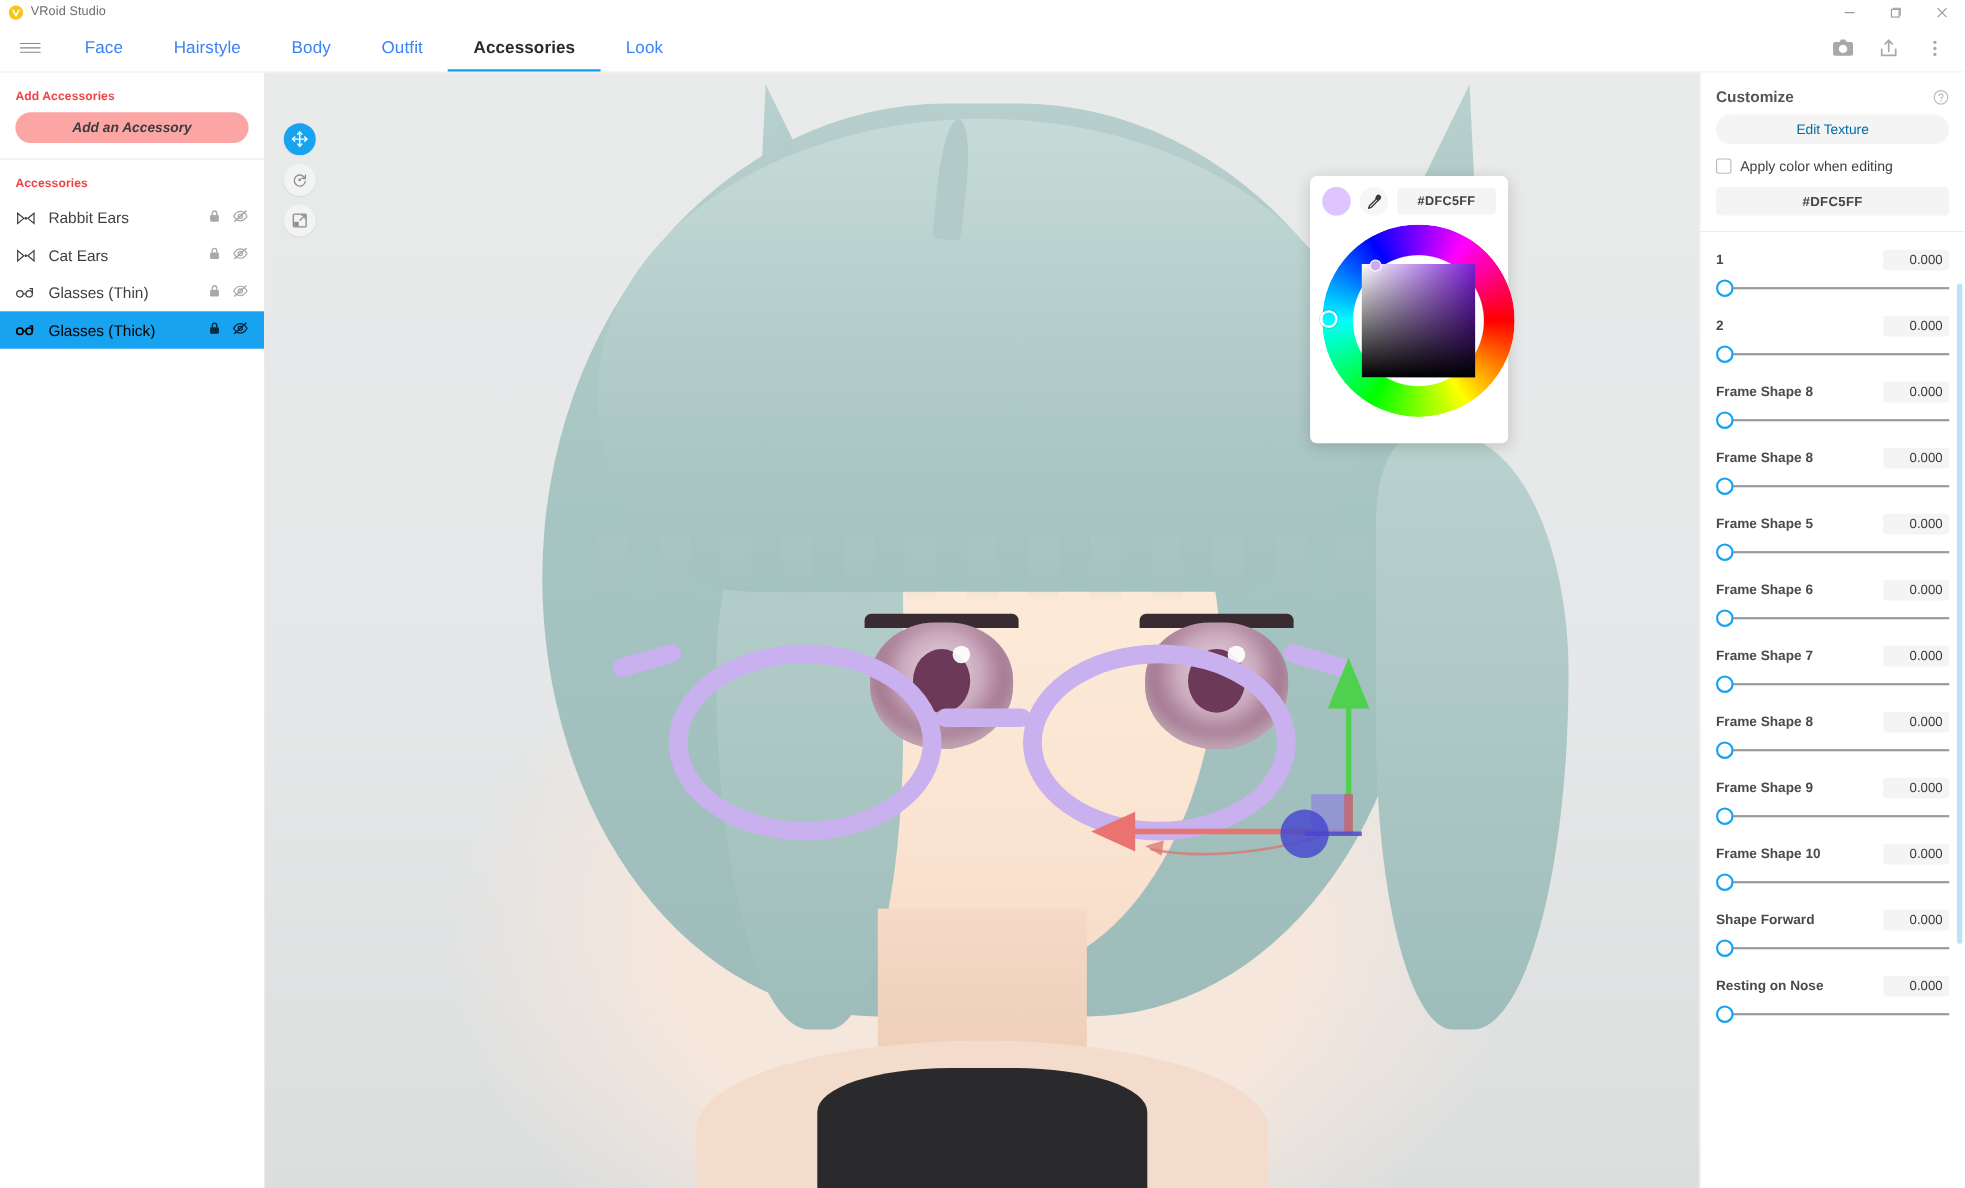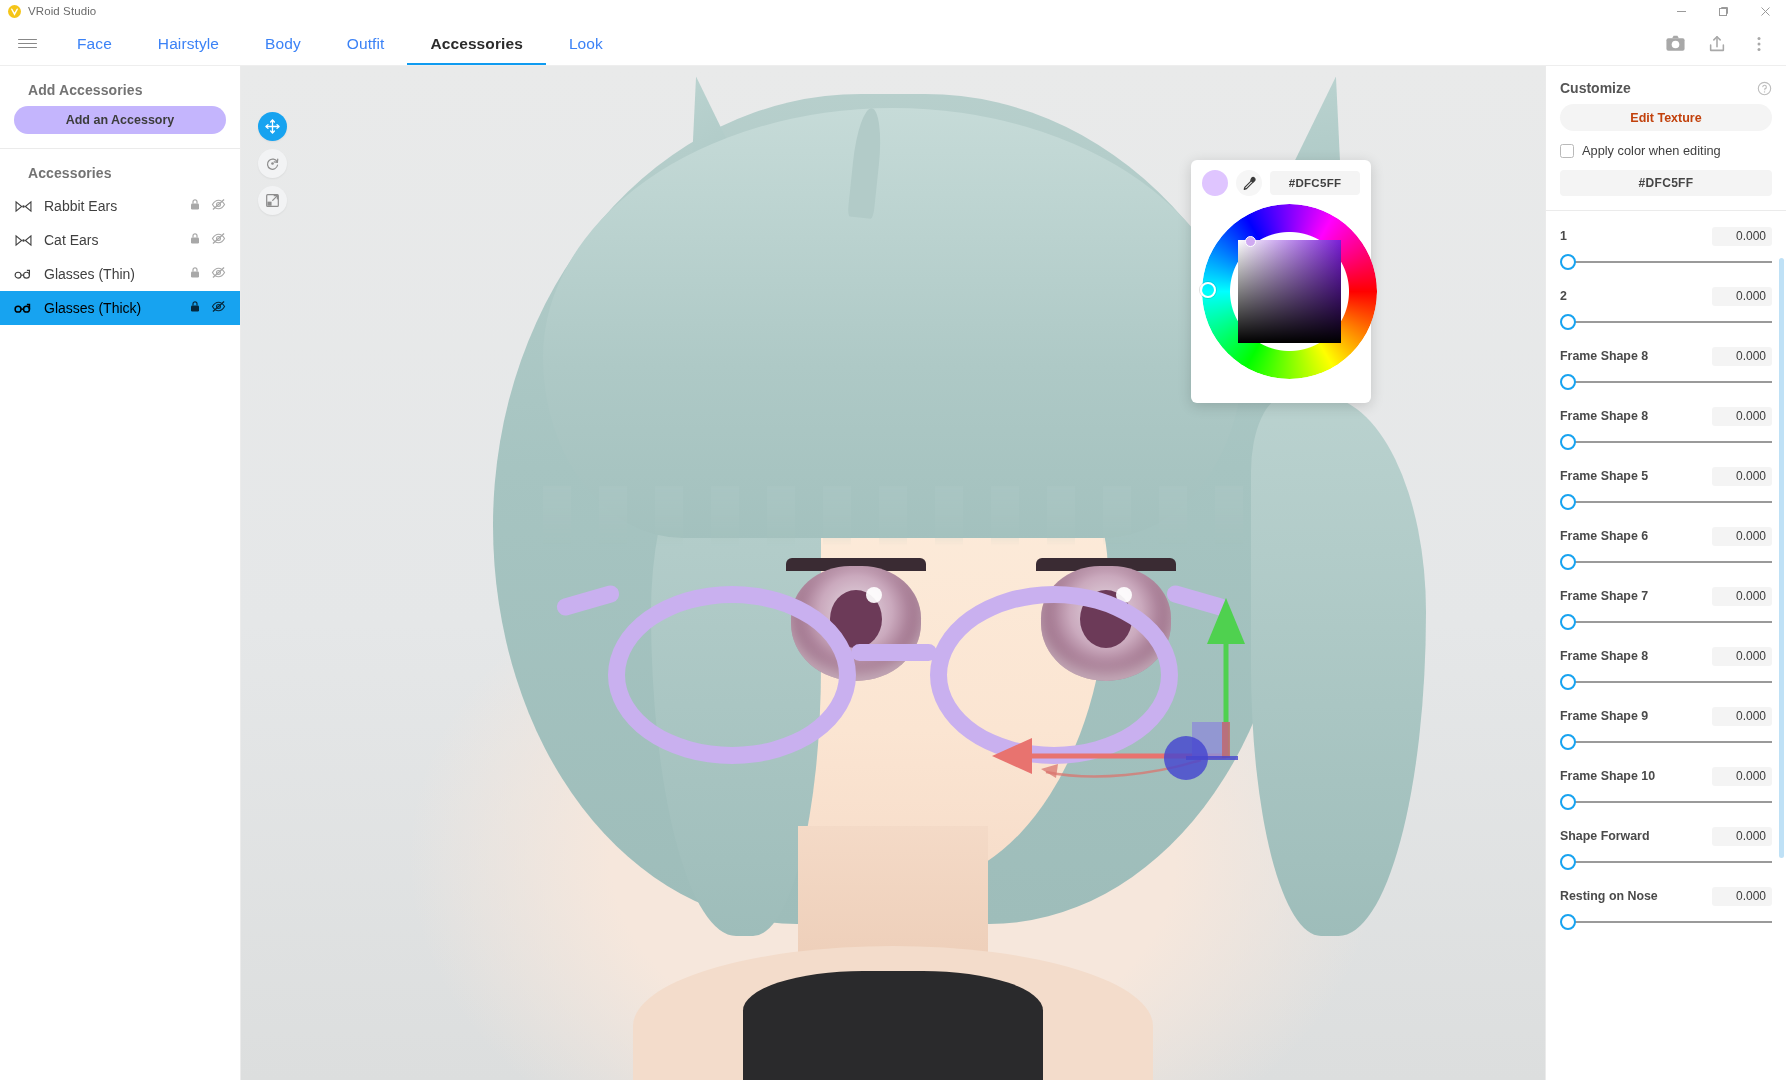--- a/index.html
+++ b/index.html
@@ -83,32 +83,33 @@
 
   
   .sidebar {
     width: 241px; flex: 0 0 241px;
     background: #ffffff;
     border-right: 1px solid #ebebeb;
     display: flex; flex-direction: column;
     overflow: hidden;
   }
   .sb-section-title {
-    font-size: 14px; color: #737373; font-weight: 700;
-    padding: 16px 14px 8px 28px;
+    font-size: 11px; color: #ef4444; font-weight: 700;
+    padding: 16px 14px 8px 14px;
     letter-spacing: .1px;
   }
   .add-accessory-btn {
     margin: 0 14px 14px 14px;
     height: 28px;
-    background: #c4b5fd;
+    background: #fca5a5;
     border-radius: 14px;
     display: flex; align-items: center; justify-content: center;
     font-size: 12.5px; color: #3c3c3c; font-weight: 700;
     cursor: pointer;
+    font-style: italic;
   }
   .sb-divider { height: 1px; background: #ebebeb; width: 100%; }
   .acc-list { flex: 1; overflow-y: auto; }
   .acc-row {
     height: 34px;
     display: flex; align-items: center;
     padding: 0 14px 0 14px;
     cursor: pointer;
     gap: 12px;
     font-size: 14px; color: #3f3f3f;
@@ -231,21 +232,21 @@
     display: flex; align-items: center; justify-content: space-between;
     padding: 14px 14px 8px 14px;
   }
   .rp-title { font-size: 14px; font-weight: 700; color: #555; }
   .help-icon { color: #bdbdbd; display: flex; cursor: pointer; }
   .edit-texture-btn {
     margin: 0 14px;
     height: 27px; border-radius: 14px;
     background: #f4f4f4;
     display: flex; align-items: center; justify-content: center;
-    font-size: 12.5px; font-weight: 700; color: #c2410c;
+    font-size: 12.5px; font-weight: 400; color: #0369a1;
     cursor: pointer;
   }
   .checkbox-row {
     display: flex; align-items: flex-end; gap: 8px;
     padding: 12px 14px 10px 14px;
     cursor: pointer;
   }
   .cb-box { width: 14px; height: 14px; border: 1.6px solid #b9b9b9; border-radius: 2.5px; background:#fff; flex:0 0 14px; }
   .cb-label { font-size: 12.8px; color: #3f3f3f; }
 

